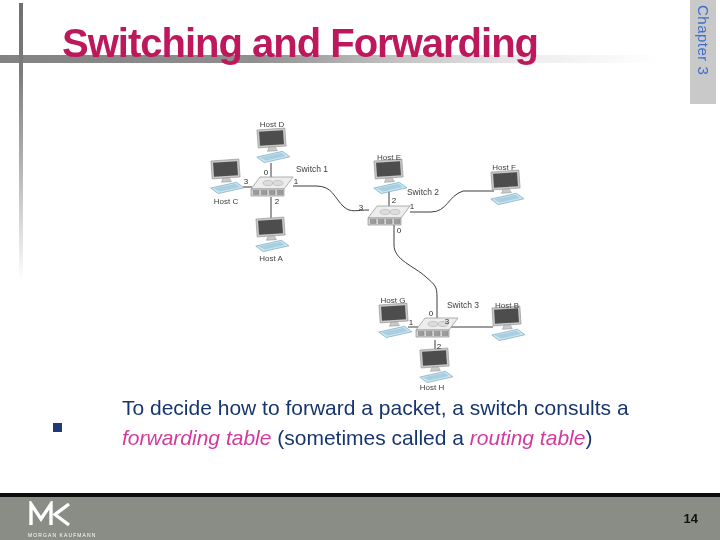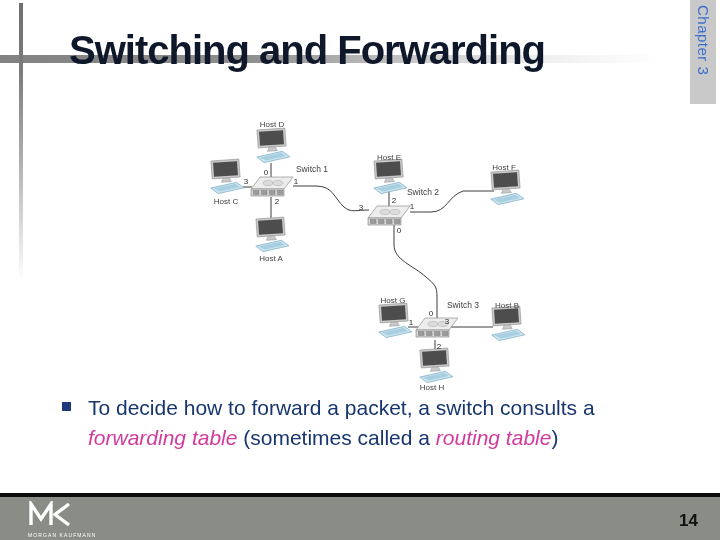--- a/index.html
+++ b/index.html
@@ -9,56 +9,56 @@
   }
   .vline{
     position:absolute;left:19px;top:3px;width:4px;height:278px;z-index:3;
     background:linear-gradient(to bottom,#6f6f6f 0%,#7c7c7c 25%,#b5b5b5 60%,rgba(200,200,200,0) 100%);
   }
   .hbar{
     position:absolute;left:0;top:55px;width:720px;height:8px;z-index:1;
     background:linear-gradient(to right,#828282 0%,#8f8f8f 35%,#c9c9c9 58%,#efefef 75%,#ffffff 92%);
   }
   .title{
-    position:absolute;left:54px;top:13px;margin:15px;z-index:2;
-    font-size:40px;font-weight:bold;letter-spacing:-1px;color:#0f172a;white-space:nowrap;
+    position:absolute;left:54px;top:13px;margin:8px;z-index:2;
+    font-size:40px;font-weight:bold;letter-spacing:-1px;color:#be185d;white-space:nowrap;
   }
   .chapter-tab{
     position:absolute;left:690px;top:0;width:26px;height:104px;z-index:4;
     background:#c9c9c9;display:flex;align-items:flex-start;justify-content:center;
   }
   .chapter-tab span{
     writing-mode:vertical-rl;font-size:15px;color:#3d6fce;letter-spacing:0.5px;padding-top:5px;white-space:nowrap;
   }
   .subtitle{
     position:absolute;left:61px;top:90px;margin:0;z-index:2;
     font-size:24px;font-weight:normal;letter-spacing:0.5px;color:#17366e;white-space:nowrap;
   }
   #net-diagram{position:absolute;left:0;top:0;width:720px;height:540px;z-index:2;}
   #net-diagram text{font-family:"Liberation Sans","DejaVu Sans",sans-serif;}
   .bullet-row{
-    position:absolute;left:62px;top:393px;width:612px;z-index:2;display:flex;align-items:flex-start;
+    position:absolute;left:53px;top:393px;width:612px;z-index:2;display:flex;align-items:center;gap:43px;
   }
   .bullet-marker{
     flex:0 0 auto;width:9px;height:9px;background:#1f3a7a;margin-top:9px;margin-right:17px;
   }
   .bullet-text{
     margin:0;font-size:21px;line-height:30px;color:#17366e;width:600px;
   }
   .bullet-text .em{font-style:italic;color:#d23a9d;}
   .footer-line{position:absolute;left:0;top:493px;width:720px;height:4px;background:#0d0d0d;z-index:5;}
   .footer{
     position:absolute;left:0;top:497px;width:720px;height:43px;background:#898d85;z-index:5;
   }
   .logo{position:absolute;left:28px;top:4px;width:70px;text-align:left;}
   .logo-sub{
     display:block;color:#ffffff;font-size:5px;letter-spacing:1.1px;margin-top:1px;white-space:nowrap;
   }
   .page-number{
-    position:absolute;right:22px;top:14px;color:#111111;font-size:17px;font-weight:bold;
+    position:absolute;right:22px;top:14px;color:#111111;font-size:13px;font-weight:bold;
   }
 </style>
 </head>
 <body>
 
 <div class="slide">
   <div class="vline"></div>
   <div class="hbar"></div>
   <h1 class="title">Switching and Forwarding</h1>
   <div class="chapter-tab">

